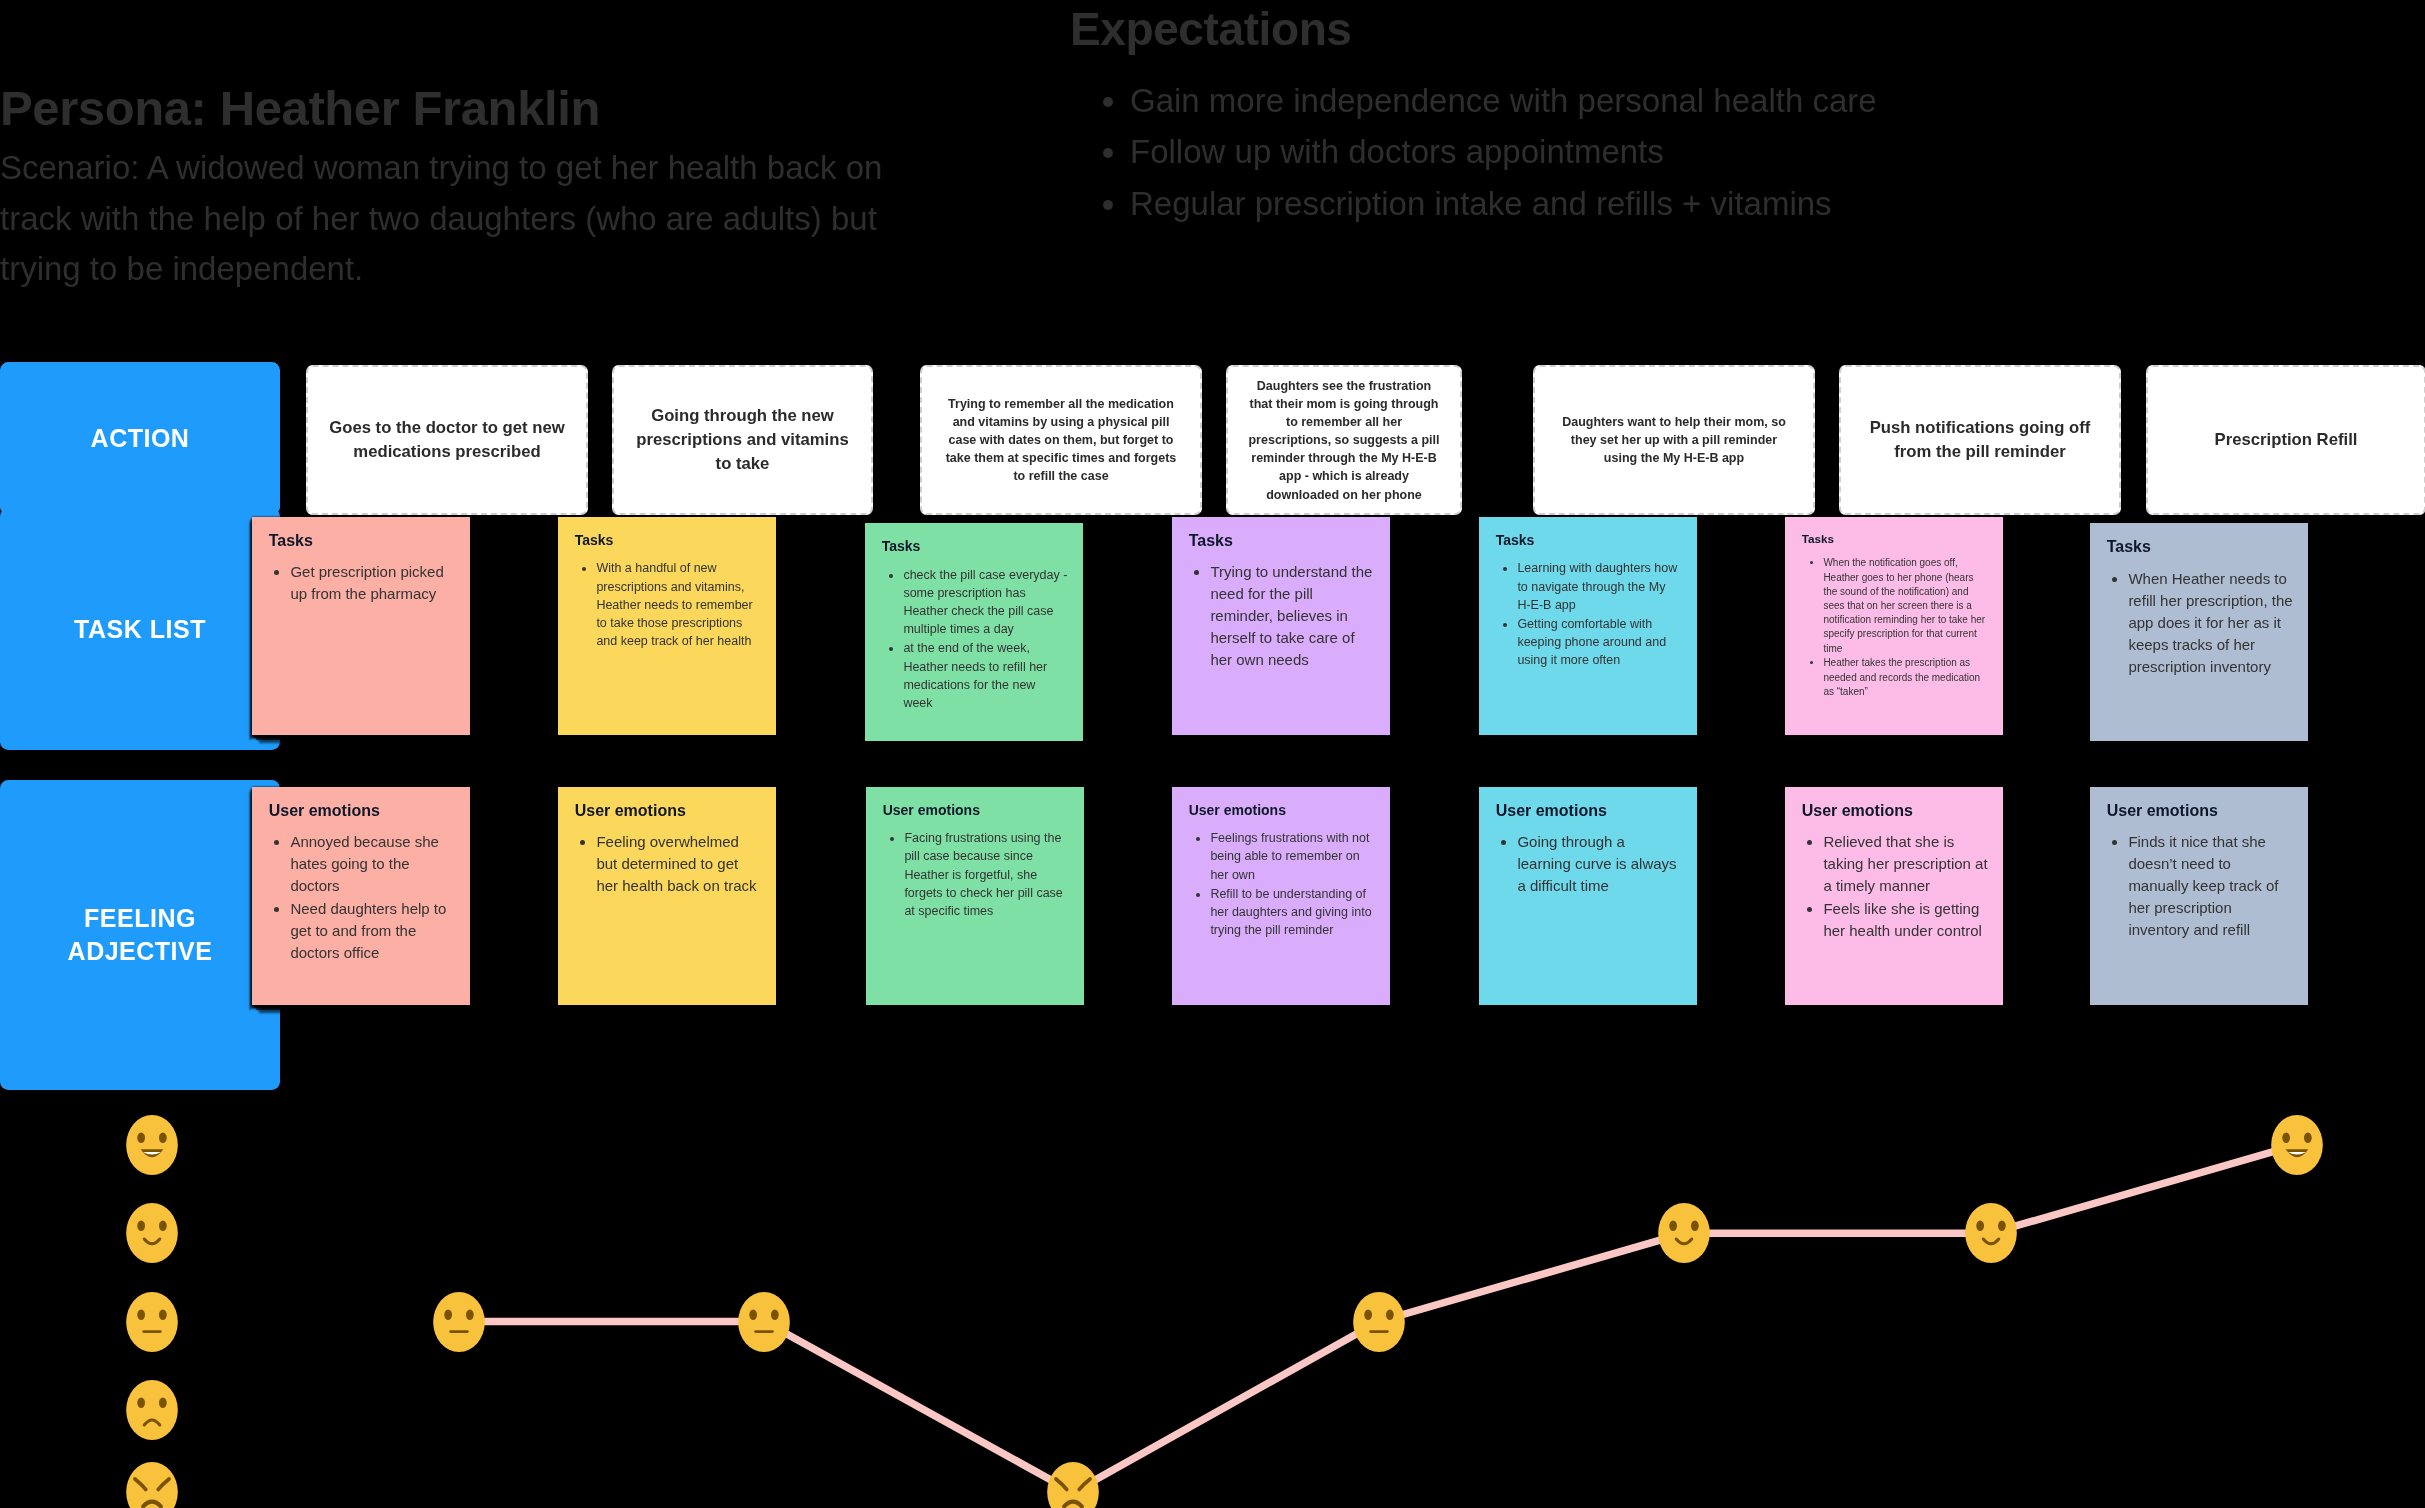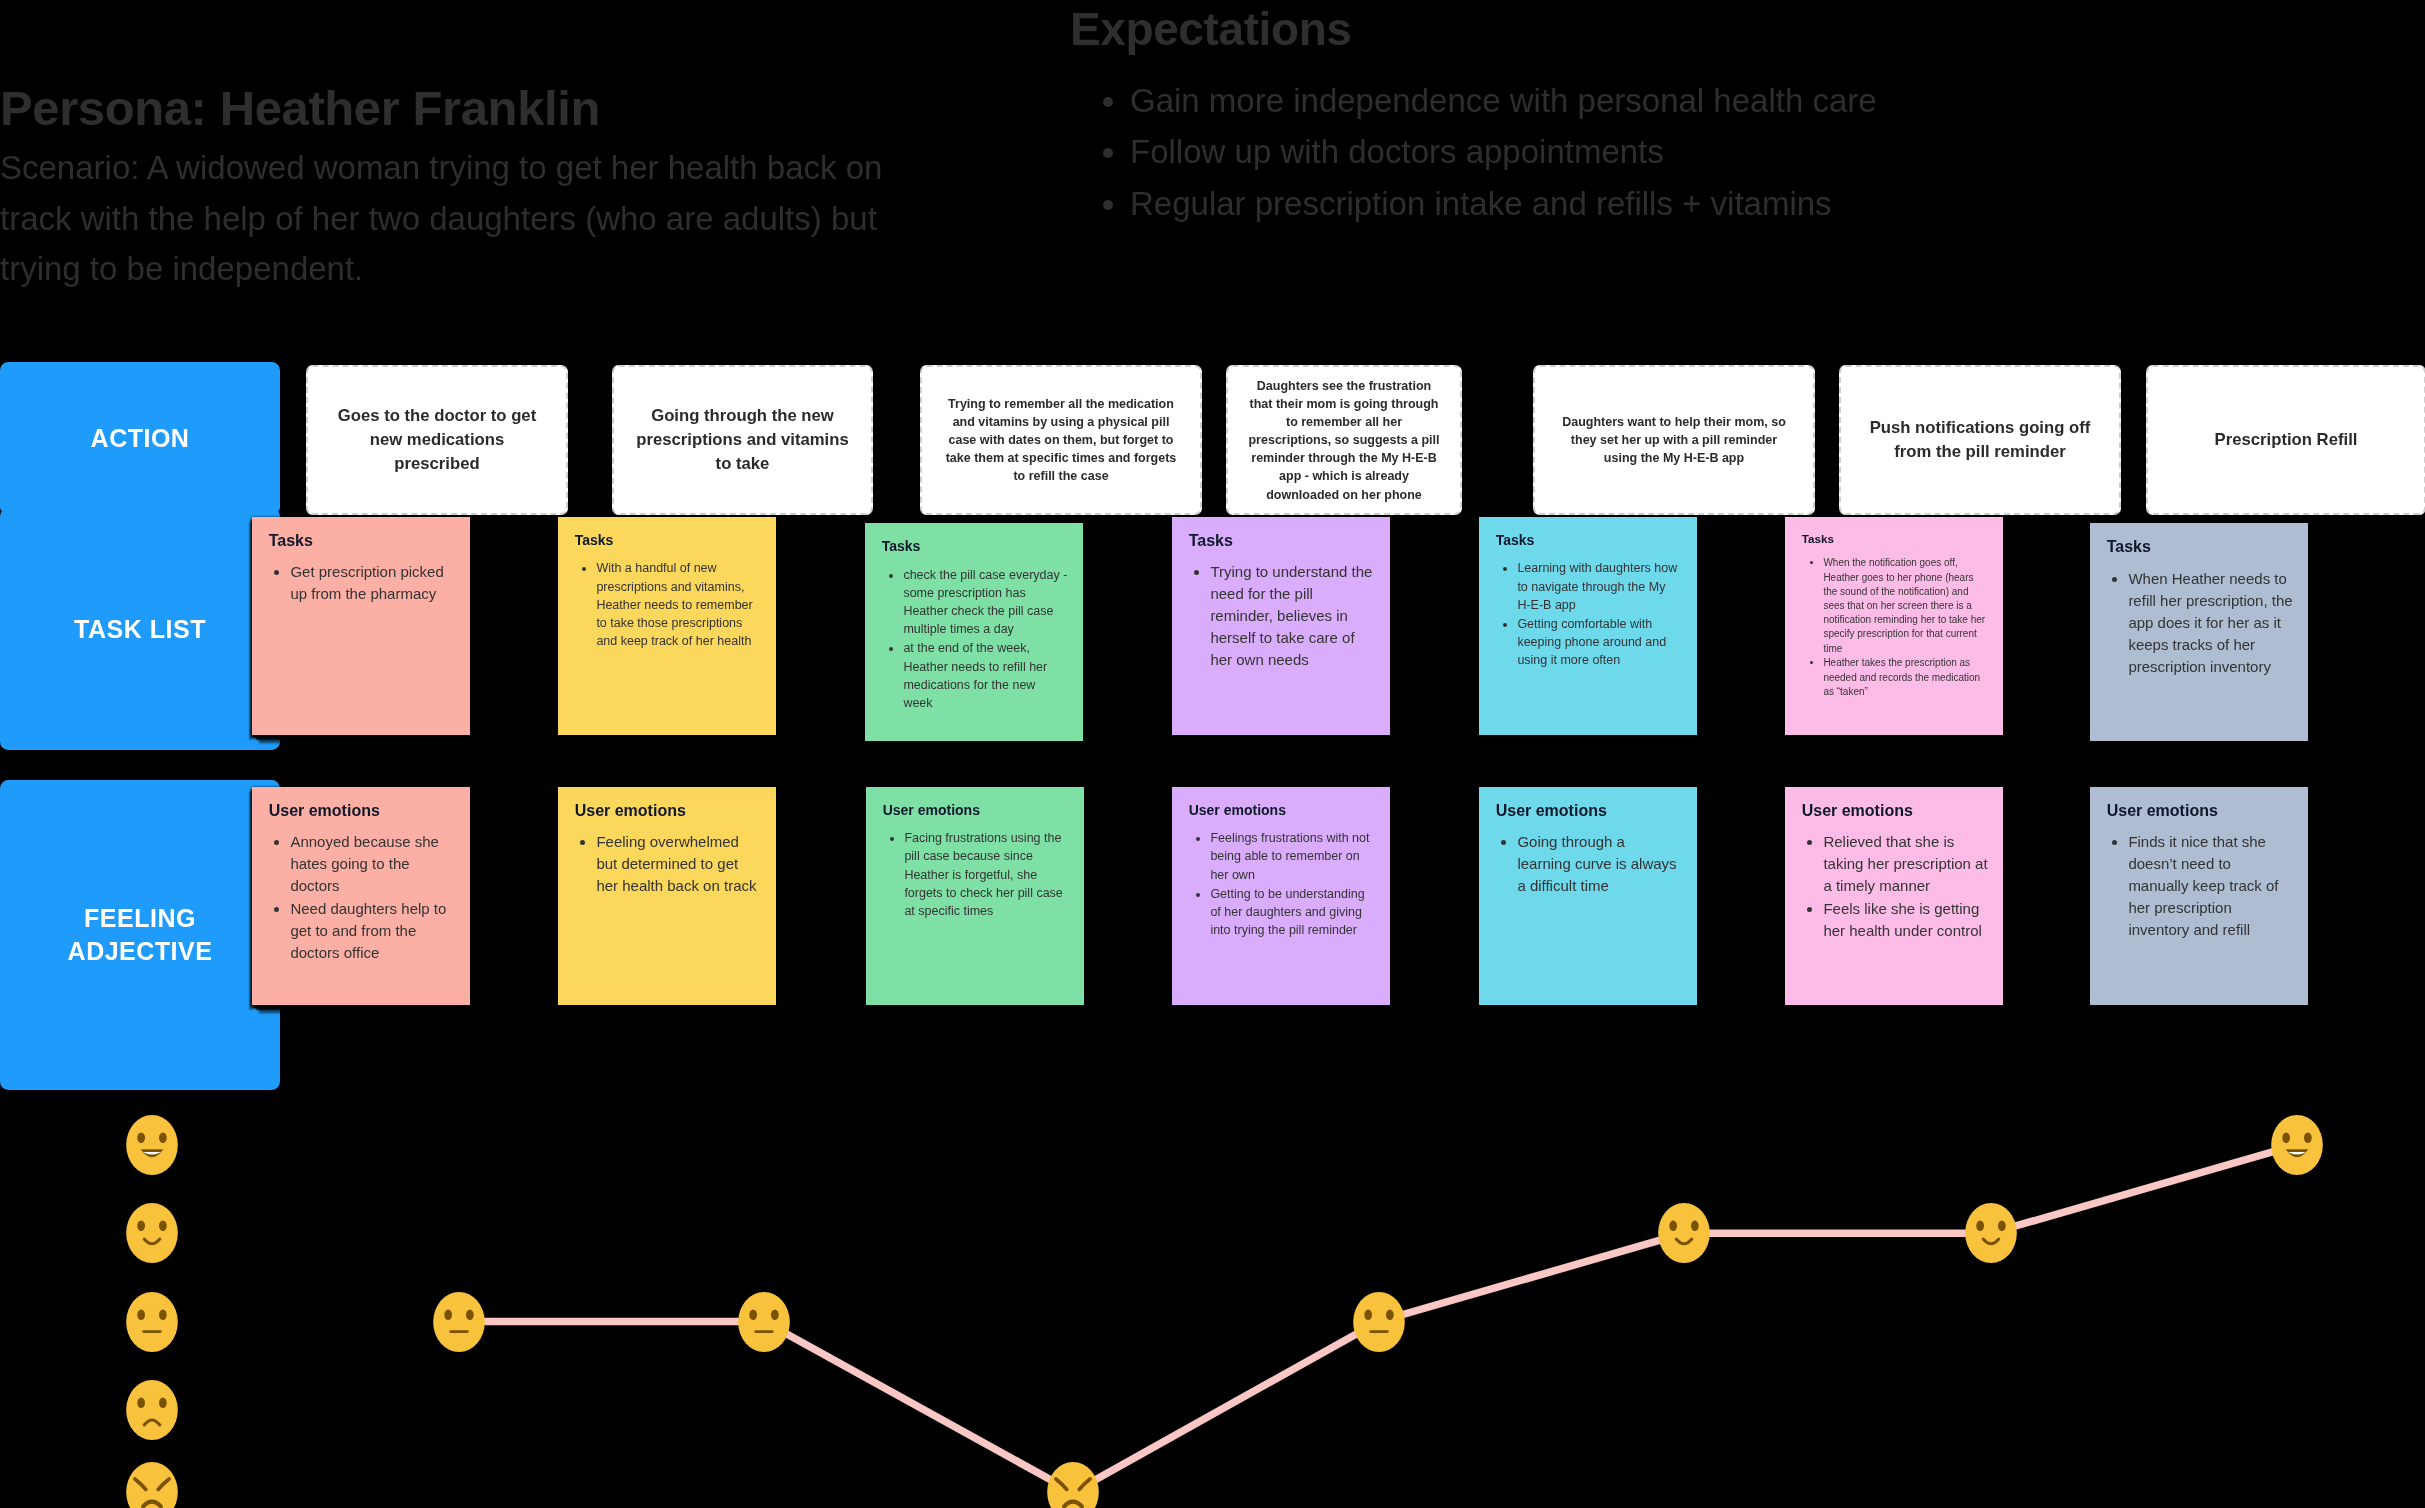--- a/index.html
+++ b/index.html
@@ -112,21 +112,21 @@
 
 </div>
 
 <div id="grid">
 
   <div class="row" id="row-action">
     <div class="rowlabel" id="label-action">
       <span>ACTION</span>
     </div>
 
-  <div class="action-card ac-lg" style="left: 306px; width: 262px;">
+  <div class="action-card ac-lg" style="left: 306px; width: 282px;">
         <div class="txt">Goes to the doctor to get new medications prescribed</div>
       </div>
       <div class="action-card ac-lg" style="left: 612px; width: 261px;">
         <div class="txt">Going through the new prescriptions and vitamins to take</div>
       </div>
       <div class="action-card ac-sm" style="left: 920px; width: 282px;">
         <div class="txt">Trying to remember all the medication and vitamins by using a physical pill case with dates on them, but forget to take them at specific times and forgets to refill the case</div>
       </div>
       <div class="action-card ac-sm" style="left: 1226px; width: 236px;">
         <div class="txt">Daughters see the frustration that their mom is going through to remember all her prescriptions, so suggests a pill reminder through the My H-E-B app - which is already downloaded on her phone</div>
@@ -216,21 +216,21 @@
       <div class="sticky st-md" style="left: 866px; top: 6.7px; width: 218px; height: 218px; background: rgb(127, 224, 165);">
         <h4>User emotions</h4>
         <ul>
           <li>Facing frustrations using the pill case because since Heather is forgetful, she forgets to check her pill case at specific times</li>
         </ul>
       </div>
       <div class="sticky st-md" style="left: 1172px; top: 6.7px; width: 218px; height: 218px; background: rgb(217, 173, 251);">
         <h4>User emotions</h4>
         <ul>
           <li>Feelings frustrations with not being able to remember on her own</li>
-          <li>Getting to be understanding of her daughters and giving into trying the pill reminder</li>
+          <li>Refill to be understanding of her daughters and giving into trying the pill reminder</li>
         </ul>
       </div>
       <div class="sticky st-lg" style="left: 1479px; top: 6.7px; width: 218px; height: 218px; background: rgb(111, 217, 236);">
         <h4>User emotions</h4>
         <ul>
           <li>Going through a learning curve is always a difficult time</li>
         </ul>
       </div>
       <div class="sticky st-lg" style="left: 1785px; top: 6.7px; width: 218px; height: 218px; background: rgb(253, 188, 232);">
         <h4>User emotions</h4>

